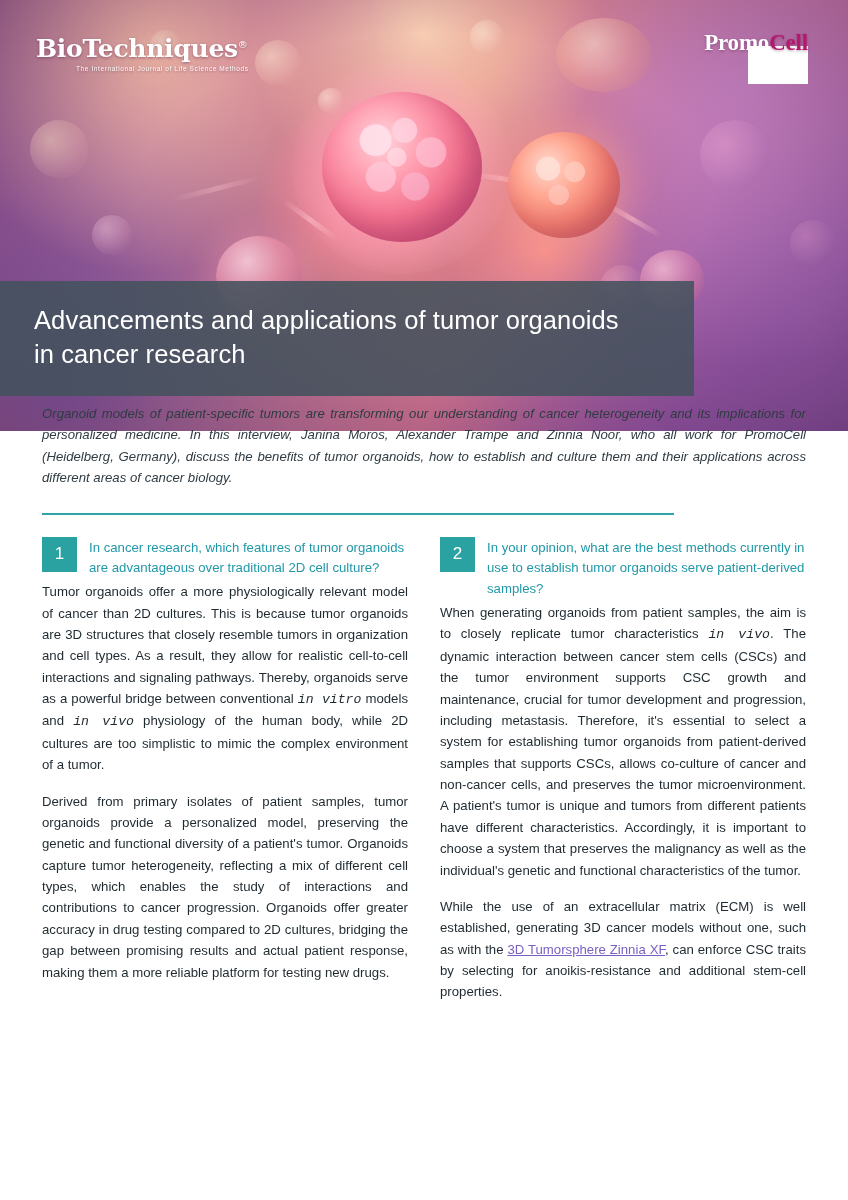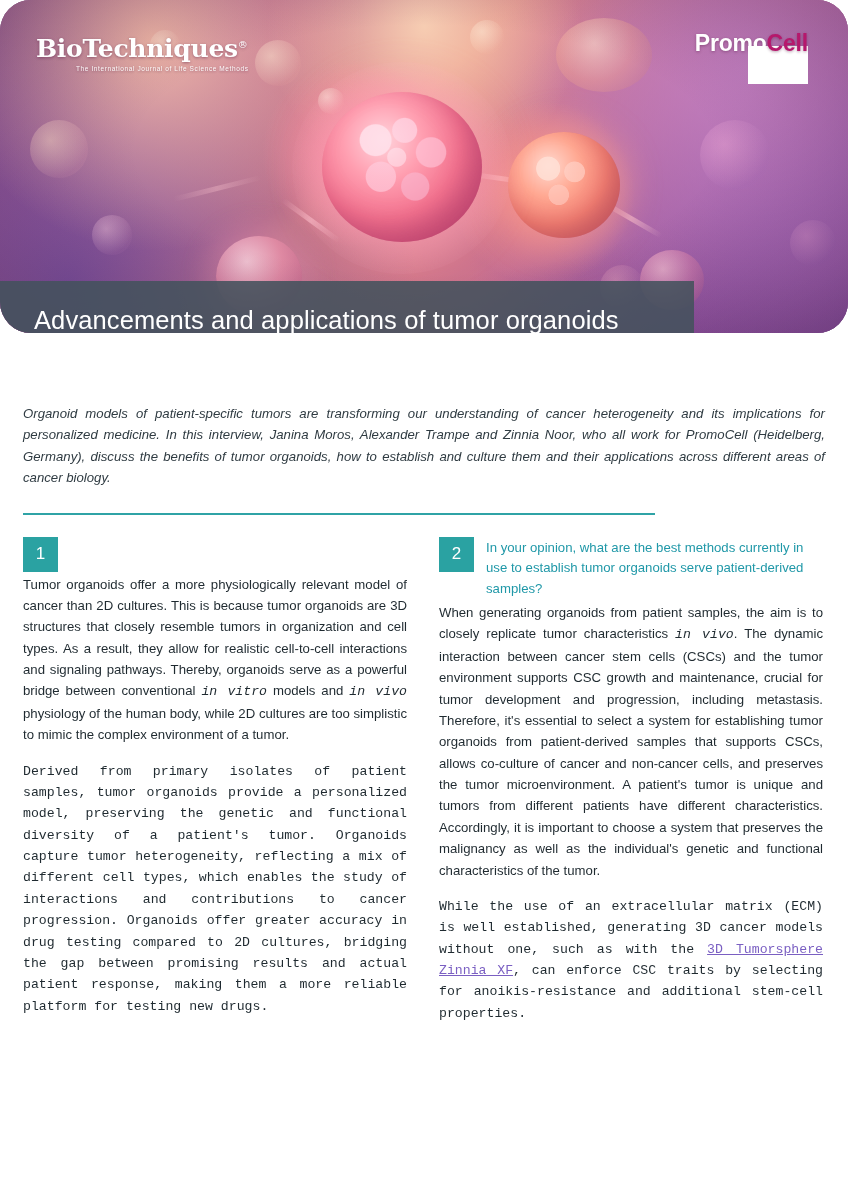--- a/index.html
+++ b/index.html
@@ -10,24 +10,23 @@
     background: #ffffff;
     font-family: "Liberation Sans", sans-serif;
     overflow: hidden;
     position: relative;
   }
 
   
   .hero {
     position: relative;
     width: 848px;
-    height: 333px;
+    height: 431px;
     overflow: hidden;
     background: #6d3f6b;
-    border-radius: 31px;
   }
   .hero-bg {
     position: absolute;
     inset: 0;
     background:
       radial-gradient(circle at 42% 46%, rgba(255,140,160,0.95) 0%, rgba(255,140,160,0) 18%),
       radial-gradient(circle at 64% 58%, rgba(255,150,140,0.85) 0%, rgba(255,150,140,0) 16%),
       radial-gradient(circle at 18% 12%, rgba(255,200,170,0.85) 0%, rgba(255,200,170,0) 28%),
       radial-gradient(circle at 50% 8%, rgba(255,225,190,0.8) 0%, rgba(255,225,190,0) 30%),
       radial-gradient(circle at 88% 20%, rgba(196,130,196,0.9) 0%, rgba(196,130,196,0) 34%),
@@ -133,21 +132,21 @@
     white-space: nowrap;
     opacity: .95;
   }
 
   .pc-logo {
     position: absolute; right: 40px; top: 30px;
     width: 142px;
     text-align: right;
   }
   .pc-logo .pc-word {
-    font-family: Liberation Sans, sans-serif;
+    font-family: Liberation Serif, serif;
     font-size: 23px;
     font-weight: bold;
     color: #ffffff;
     letter-spacing: -0.2px;
     text-shadow: 0 1px 3px rgba(80,20,60,0.4);
     white-space: nowrap;
   }
   .pc-logo .pc-box {
     position: absolute;
     right: 0; top: 16px;
@@ -174,21 +173,21 @@
     font-weight: normal;
     line-height: 1.35;
     letter-spacing: 0.1px;
   }
 
   
   .content {
     position: absolute;
     left: 0; top: 381px;
     width: 848px;
-    padding: 0 21px;
+    padding: 0 40px;
   }
 
   .standfirst {
     font-style: italic;
     font-size: 13.2px;
     line-height: 1.62;
     color: #2f3b42;
     text-align: justify;
     padding: 22px 2px 0 2px;
   }
@@ -223,21 +222,21 @@
     padding-top: 1px;
   }
 
   .answer {
     margin-top: 2px;
     font-size: 13.2px;
     line-height: 1.62;
     color: #1f2a30;
     text-align: justify;
   }
-  .answer p + p { margin-top: 15px; font-family: Liberation Mono, monospace; }
+  .answer p + p { margin-top: 15px; }
   .answer em { font-style: italic; font-family: Liberation Mono, monospace; }
   .answer a.link {
     color: #7a5fc2;
     text-decoration: underline;
   }
 </style>
 </head>
 <body>
 
 <div class="hero">
@@ -285,20 +284,21 @@
 
   <div class="standfirst">Organoid models of patient-specific tumors are transforming our understanding of cancer heterogeneity and its implications for personalized medicine. In this interview, Janina Moros, Alexander Trampe and Zinnia Noor, who all work for PromoCell (Heidelberg, Germany), discuss the benefits of tumor organoids, how to establish and culture them and their applications across different areas of cancer biology.</div>
 
   <div class="rule"></div>
 
   <div class="cols">
 
     <div class="col">
       <div class="qblock">
         <div class="qnum">1</div>
+        <div class="qtext">In cancer research, which features of tumor organoids are advantageous over traditional 2D cell culture?</div>
       </div>
       <div class="answer">
         <p><span>Tumor organoids offer a more physiologically relevant model of cancer than 2D cultures. This is because tumor organoids are 3D structures that closely resemble tumors in organization and cell types. As a result, they allow for realistic cell-to-cell interactions and signaling pathways. Thereby, organoids serve as a powerful bridge between conventional </span><em>in vitro</em><span> models and </span><em>in vivo</em><span> physiology of the human body, while 2D cultures are too simplistic to mimic the complex environment of a tumor.</span></p>
         <p>Derived from primary isolates of patient samples, tumor organoids provide a personalized model, preserving the genetic and functional diversity of a patient's tumor. Organoids capture tumor heterogeneity, reflecting a mix of different cell types, which enables the study of interactions and contributions to cancer progression. Organoids offer greater accuracy in drug testing compared to 2D cultures, bridging the gap between promising results and actual patient response, making them a more reliable platform for testing new drugs.</p>
       </div>
     </div>
 
     <div class="col">
       <div class="qblock">
         <div class="qnum">2</div>

